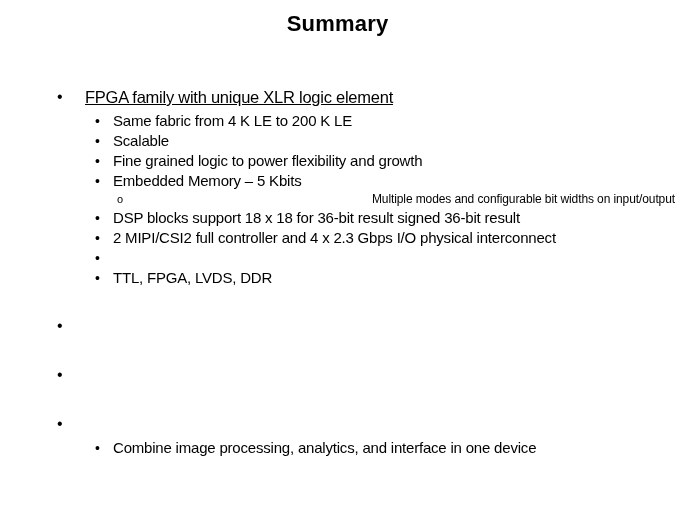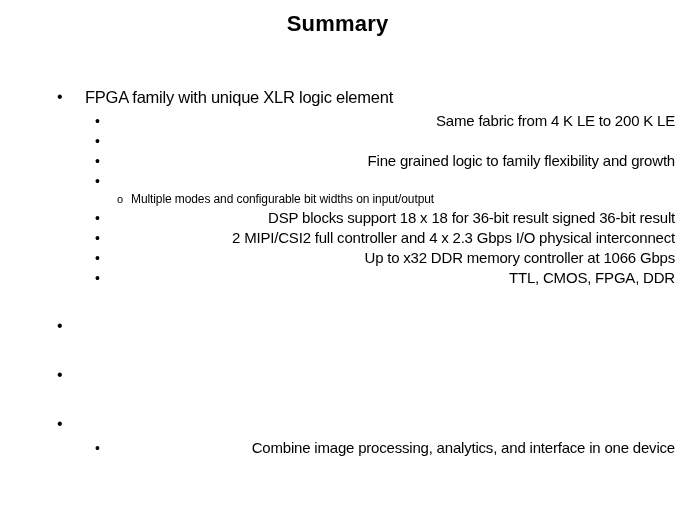--- a/index.html
+++ b/index.html
@@ -65,55 +65,56 @@
     left: 57px;
     top: 0px;
     font-size: 16px;
     line-height: 22px;
   }
   .lvl1 .btext {
     margin-left: 85px;
     font-size: 16.5px;
     line-height: 22px;
     letter-spacing: -0.25px;
+    text-decoration: underline;
   }
 
   
   .lvl2 {
     height: 20px;
   }
   .lvl2 .marker {
     left: 95px;
     top: 0px;
     font-size: 14px;
     line-height: 20px;
   }
   .lvl2 .btext {
-    margin-left: 50px;
+    margin-left: 113px;
     font-size: 15px;
     line-height: 20px;
     letter-spacing: -0.2px;
-    text-align: right;
   }
 
   
   .lvl3 {
     height: 17px;
   }
   .lvl3 .marker {
     left: 117px;
     top: 0px;
     font-size: 11px;
     line-height: 17px;
   }
   .lvl3 .btext {
     margin-left: 131px;
     font-size: 12px;
     line-height: 17px;
     letter-spacing: -0.1px;
+    text-align: right;
   }
 
   .gap-lg { height: 27px; }
   .gap-sm { height: 3px; }
 </style>
 </head>
 <body>
 
 <div class="slide">
 
@@ -128,54 +129,55 @@
 
     <div class="gap-sm"></div>
 
     <div class="bullet-row lvl2">
       <span class="marker">•</span>
       <span class="btext">Same fabric from 4 K LE to 200 K LE</span>
     </div>
 
     <div class="bullet-row lvl2">
       <span class="marker">•</span>
-    </div>
-
-    <div class="bullet-row lvl2">
-      <span class="marker">•</span>
-      <span class="btext">Fine grained logic to family flexibility and growth</span>
-    </div>
-
-    <div class="bullet-row lvl2">
-      <span class="marker">•</span>
+      <span class="btext">Scalable</span>
+    </div>
+
+    <div class="bullet-row lvl2">
+      <span class="marker">•</span>
+      <span class="btext">Fine grained logic to power flexibility and growth</span>
+    </div>
+
+    <div class="bullet-row lvl2">
+      <span class="marker">•</span>
+      <span class="btext">Embedded Memory – 5 Kbits</span>
     </div>
 
     <div class="bullet-row lvl3">
       <span class="marker">o</span>
       <span class="btext">Multiple modes and configurable bit widths on input/output</span>
     </div>
 
     <div class="bullet-row lvl2">
       <span class="marker">•</span>
       <span class="btext">DSP blocks support 18 x 18 for 36-bit result signed 36-bit result</span>
     </div>
 
     <div class="bullet-row lvl2">
       <span class="marker">•</span>
       <span class="btext">2 MIPI/CSI2  full controller and 4 x 2.3 Gbps I/O physical interconnect</span>
     </div>
 
     <div class="bullet-row lvl2">
       <span class="marker">•</span>
-      <span class="btext">Up to x32 DDR memory controller at 1066 Gbps</span>
-    </div>
-
-    <div class="bullet-row lvl2">
-      <span class="marker">•</span>
-      <span class="btext">TTL, CMOS, FPGA, DDR</span>
+    </div>
+
+    <div class="bullet-row lvl2">
+      <span class="marker">•</span>
+      <span class="btext">TTL, FPGA, LVDS, DDR</span>
     </div>
 
     <div class="gap-lg"></div>
 
     <div class="bullet-row lvl1">
       <span class="marker">•</span>
     </div>
 
     <div class="gap-lg"></div>
 

